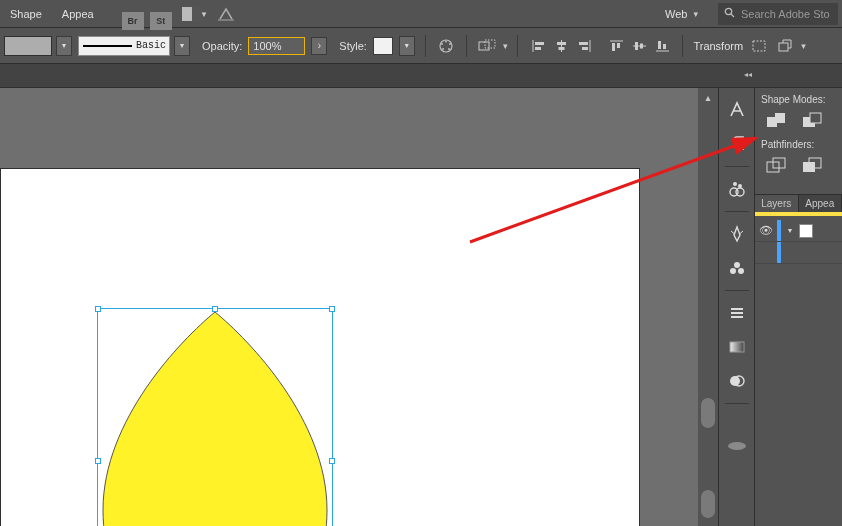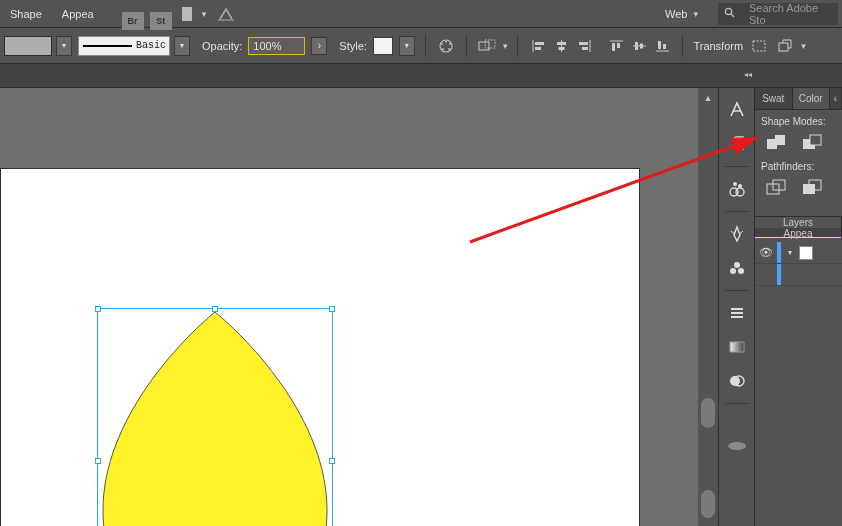--- a/index.html
+++ b/index.html
@@ -5,21 +5,21 @@
   * { box-sizing: border-box; margin: 0; padding: 0; font-family: "Segoe UI", Tahoma, sans-serif; }
   body { width: 842px; height: 526px; background: #4b4b4b; color: #ccc; font-size: 11px; overflow: hidden; position: relative; }
 
   
   .menu-bar { height: 28px; background: #535353; display: flex; align-items: center; border-bottom: 1px solid #2e2e2e; }
   .menu-item { padding: 4px 10px; color: #e0e0e0; cursor: default; }
   .spacer { flex: 1; }
   .menu-icon { width: 22px; height: 18px; background: #888; color:#333; display: inline-flex; align-items:center; justify-content:center; font-size:9px; font-weight:bold; margin-left:6px;margin-top:14px; }
   .menu-icon-gap { width: 12px; }
   .web-drop { padding: 4px 10px; color: #e0e0e0; display:flex; align-items:center; gap:6px; }
-  .search-box { width: 120px; height: 22px; background: #424242; margin: 0 4px 0 10px; display:flex; align-items:center; padding:0 6px; color:#999; gap:14px; }
+  .search-box { width: 120px; height: 22px; background: #424242; margin: 0 4px 0 10px; display:flex; align-items:center; padding:0 6px; color:#999; gap:6px; }
   .workspace-switch { width:20px; height:14px; background: linear-gradient(90deg,#bbb 50%,#555 50%); display:inline-block; margin-left:10px;}
   .chev-dn { font-size:9px; color:#ccc; }
 
   
   .control-bar { height: 36px; background: #535353; border-bottom: 1px solid #2e2e2e; display:flex; align-items:center; padding:0 4px; gap:6px; }
   .ctrl-group { display:flex; align-items:center; gap:4px; }
   .fill-swatch { width:48px; height:20px; background:#adadad; border:1px solid #2e2e2e;}
   .stroke-box { width:92px; height:20px; background:#f0f0f0; border:1px solid #8a8a8a; display:flex; align-items:center; }
   .stroke-line { flex:1; margin:0 4px; border-top:2px solid #000; }
   .stroke-label { font-size:10px; color:#222; padding-right:3px;font-family:Liberation Mono, monospace; }
@@ -68,21 +68,21 @@
   .panels { width:88px; background:#535353; border-left:1px solid #2e2e2e; display:flex; flex-direction:column; }
   .ptabs { height:22px; display:flex; background:#434343; border-bottom:1px solid #2e2e2e;}
   .ptab { flex:1; display:flex; align-items:center; justify-content:center; font-size:10px; color:#c8c8c8; border-right:1px solid #2e2e2e;}
   .ptab.active { background:#535353; }
   .panel-body { padding:6px 6px 10px 6px; }
   .phead { font-size:10px; color:#d8d8d8; margin-bottom:6px; }
   .pbtn-row { display:flex; gap:14px; margin-bottom:10px; padding-left:4px;}
   .pbtn { width:22px; height:18px; display:flex; align-items:center; justify-content:center; }
   .pbtn svg { display:block; }
 
-  .ptabs2 { height:22px; display:flex; background:#434343; border-bottom:1px solid #fde047; border-top:1px solid #2e2e2e;flex-direction:column;}
+  .ptabs2 { height:22px; display:flex; background:#434343; border-bottom:4px solid #fde047; border-top:1px solid #2e2e2e;}
   .layers-body { padding:4px 0; }
   .layer-row { height:22px; display:flex; align-items:center; border-bottom:1px solid #474747; gap:4px; padding:0 4px;}
   .eye { width:14px; text-align:center; color:#d8d8d8; font-size:11px; }
   .twirl { width:10px; text-align:center; color:#d8d8d8; font-size:8px;}
   .layer-sel { width:4px; align-self:stretch; background:#4aa4ff; }
   .layer-thumb { width:14px; height:14px; background:#fff; border:1px solid #888;}
   .layer-row.blank { height:22px; }
   .layer-row.blank .eye { color:transparent;}
   .layer-row.blank .layer-thumb { background:transparent; border-color:transparent;}
 
@@ -317,25 +317,20 @@
     </div>
     <div class="dock-sep"></div>
     <div class="dock-icon" style="margin-top:20px;">
       <svg width="20" height="10" viewBox="0 0 20 10">
           <ellipse cx="10" cy="5" rx="9" ry="4" fill="#8a8a8a"></ellipse>
         </svg>
     </div>
   </div>
 
   <div class="panels">
-    <div class="ptabs">
-      <div class="ptab">Swat</div>
-      <div class="ptab active">Color</div>
-      <div class="ptab" style="flex:0 0 12px;">‹</div>
-    </div>
     <div class="panel-body">
       <div class="phead">Shape Modes:</div>
       <div class="pbtn-row">
         <div class="pbtn">
           <svg width="20" height="16" viewBox="0 0 20 16">
               <path d="M1 5 H9 V1 H19 V11 H11 V15 H1 Z" fill="#d8d8d8"></path>
             </svg>
         </div>
         <div class="pbtn">
           <svg width="20" height="16" viewBox="0 0 20 16">

